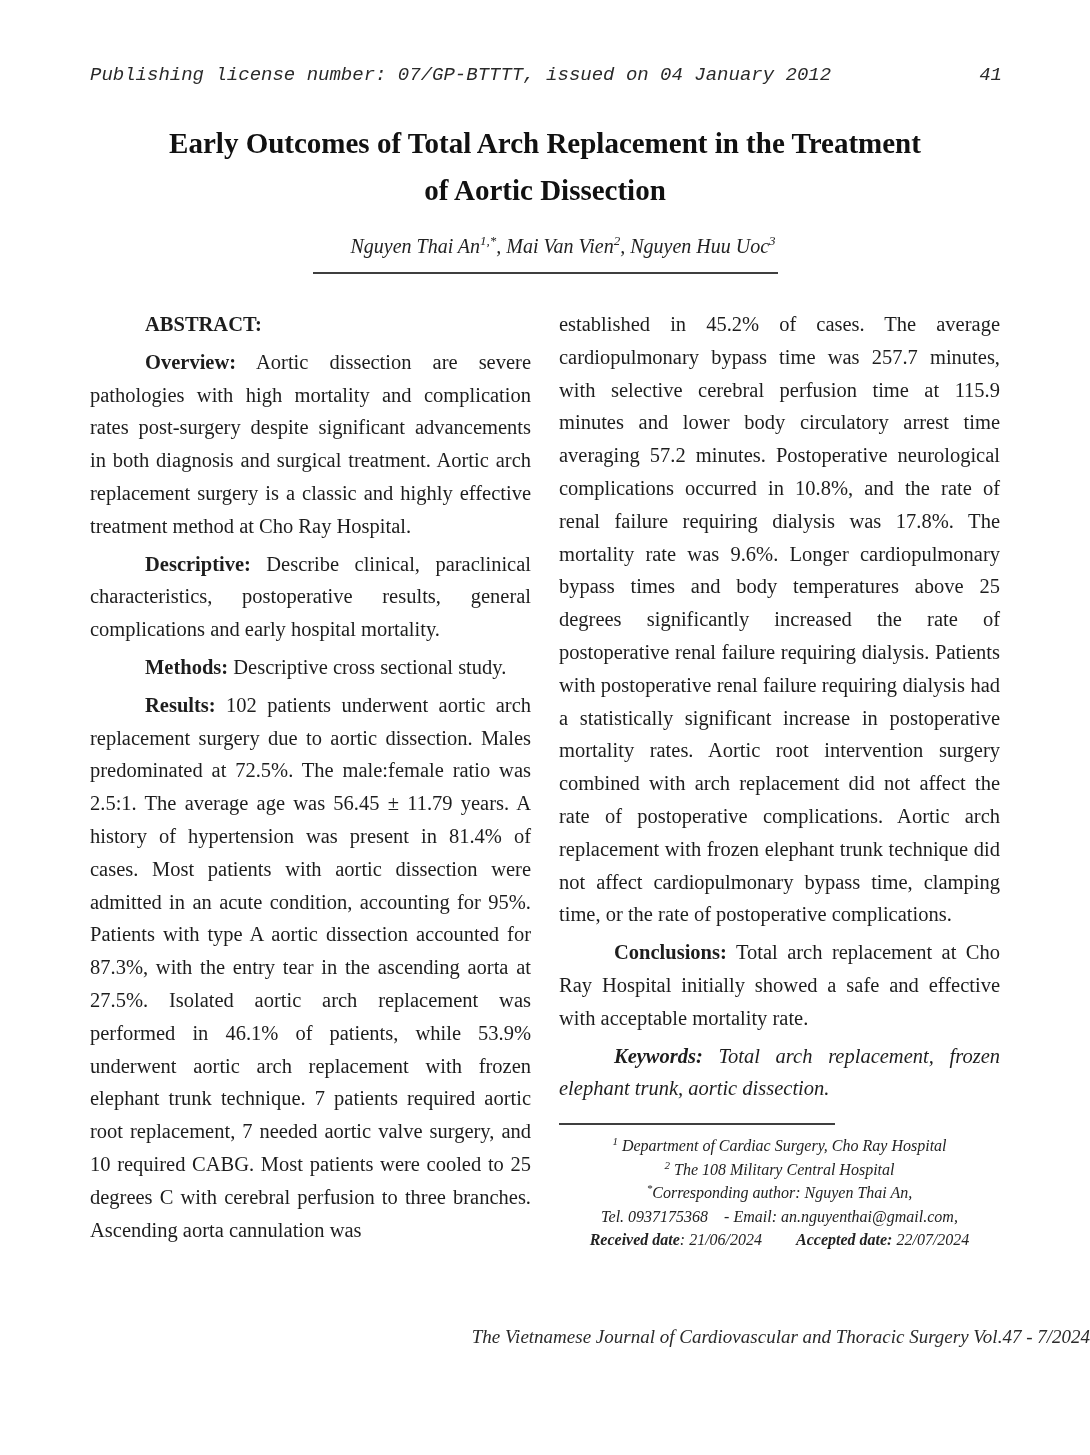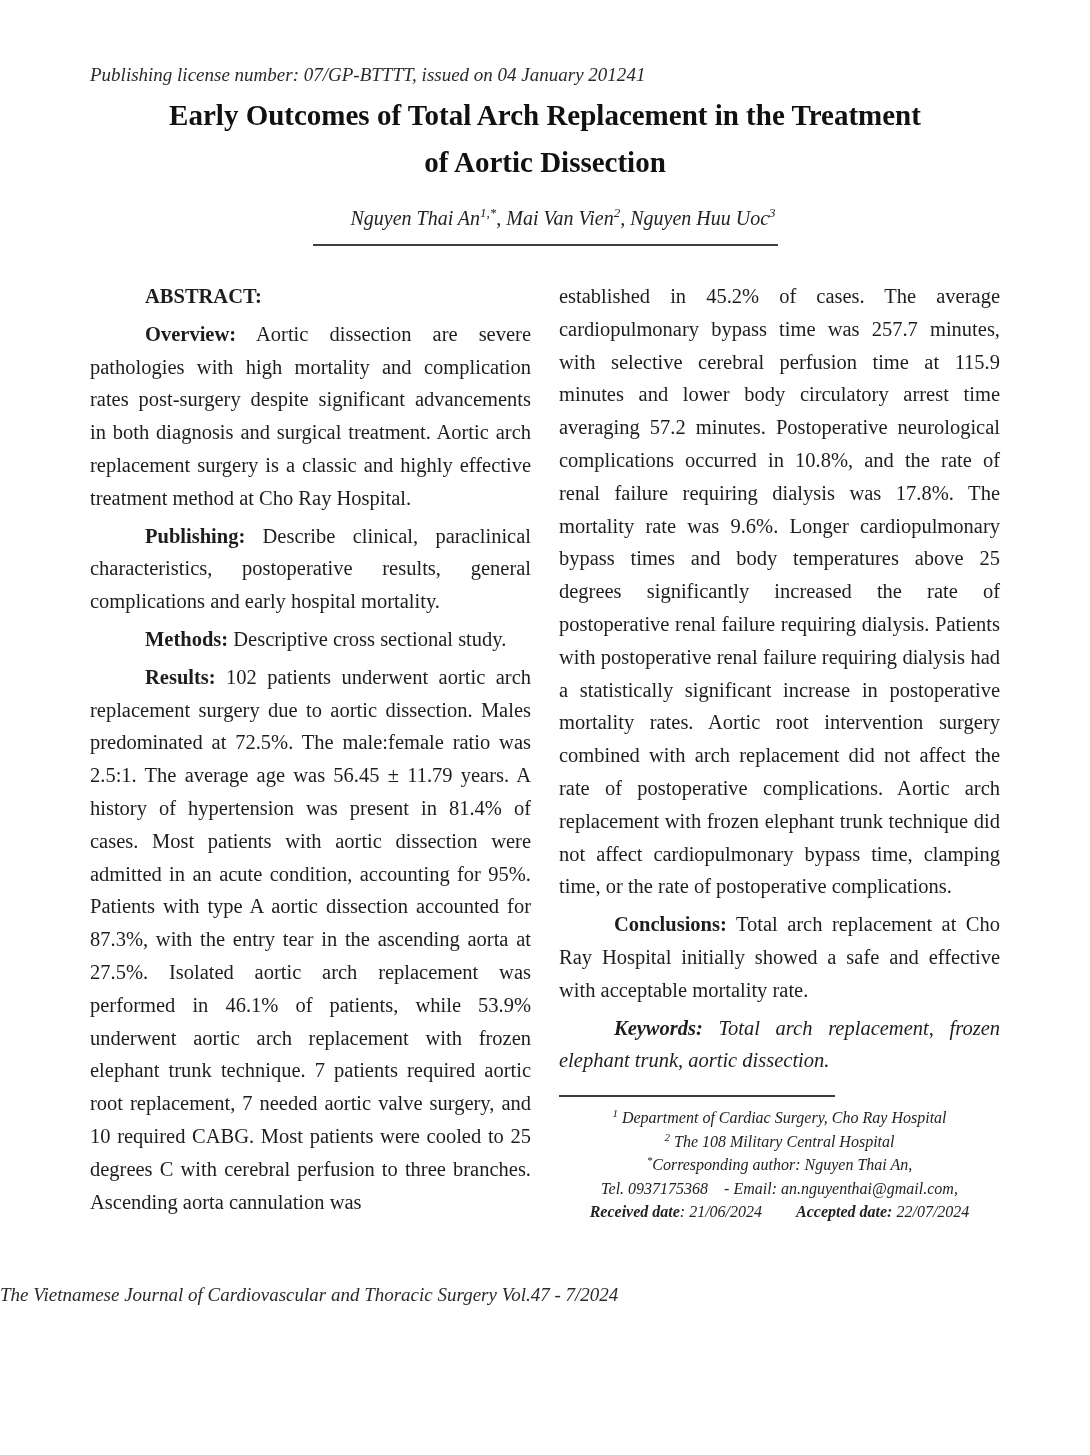--- a/index.html
+++ b/index.html
@@ -4,25 +4,25 @@
 <style>
   * { margin:0; padding:0; box-sizing:border-box; }
   html, body { background:#ffffff; }
   .page {
     width:1090px; height:1455px; position:relative; background:#ffffff;
     font-family:"Liberation Serif", "DejaVu Serif", serif;
     color:#1d1d1d; overflow:hidden;
   }
   .running-header {
     position:absolute; top:64px; left:90px; right:88px;
-    display:flex; align-items:baseline;
-    font-style:italic; font-size:19px; color:#2a2a2a;
+    display:flex; justify-content:space-between; align-items:baseline;
+    font-style:italic; font-size:19px; color:#2a2a2a;font-family:Liberation Mono, monospace;
   }
   .title {
-    padding-top:92px; text-align:center;
+    padding-top:120px; text-align:center;
     font-weight:700; font-size:29px; line-height:47px; color:#111111;
   }
   .title .tline { display:block; }
   .authors {
     margin-top:18px; text-align:center; font-style:italic;
     font-size:20px; line-height:28px; color:#222222;margin-left:36px;
   }
   .authors sup { font-size:13px; line-height:0; }
   .authors-rule { width:465px; margin:12px auto 0; border-top:2px solid #3f3f3f; }
   .columns { display:flex; gap:28px; padding:34px 90px 0; }
@@ -34,22 +34,22 @@
   .keywords { font-style:italic;font-family:Liberation Serif, serif; }
   .footnotes {
     margin-top:18px; font-style:italic; font-size:16px;
     line-height:23.5px; text-align:center; color:#222222;
   }
   .fn-rule { width:276px; border-top:2px solid #3f3f3f; margin-bottom:9px; }
   .fn-line sup { font-size:11px; line-height:0; }
   .fn-dates b { font-weight:700;margin-top:8px; }
   .fn-accepted { margin-left:34px; }
   .running-footer {
-    position:absolute; left:0; top:1284px; width:100%;
-    text-align:left; font-style:italic; font-size:19px; color:#2a2a2a;
+    position:absolute; left:0; top:1326px; width:100%;
+    text-align:right; font-style:italic; font-size:19px; color:#2a2a2a;
   }
 </style>
 </head>
 <body>
 
 <div class="page">
 
   <div class="running-header">
     <span>Publishing license number: 07/GP-BTTTT, issued on 04 January 2012</span>
     <span>41</span>
@@ -64,21 +64,21 @@
     <span><span>Nguyen Thai An</span><sup>1,*</sup><span>, </span></span><span><span>Mai Van Vien</span><sup>2</sup><span>, </span></span><span><span>Nguyen Huu Uoc</span><sup>3</sup></span>
   </div>
 
   <div class="authors-rule"></div>
 
   <div class="columns">
 
     <div class="col">
       <p class="para"><b>ABSTRACT:</b></p>
       <p class="para"><b>Overview:</b><span> Aortic dissection are severe pathologies with high mortality and complication rates post-surgery despite significant advancements in both diagnosis and surgical treatment. Aortic arch replacement surgery is a classic and highly effective treatment method at Cho Ray Hospital.</span></p>
-      <p class="para"><b>Publishing:</b><span> Describe clinical, paraclinical characteristics, postoperative results, general complications and early hospital mortality.</span></p>
+      <p class="para"><b>Descriptive:</b><span> Describe clinical, paraclinical characteristics, postoperative results, general complications and early hospital mortality.</span></p>
       <p class="para"><b>Methods:</b><span> Descriptive cross sectional study.</span></p>
       <p class="para"><b>Results:</b><span> 102 patients underwent aortic arch replacement surgery due to aortic dissection. Males predominated at 72.5%. The male:female ratio was 2.5:1. The average age was 56.45 ± 11.79 years. A history of hypertension was present in 81.4% of cases. Most patients with aortic dissection were admitted in an acute condition, accounting for 95%. Patients with type A aortic dissection accounted for 87.3%, with the entry tear in the ascending aorta at 27.5%. Isolated aortic arch replacement was performed in 46.1% of patients, while 53.9% underwent aortic arch replacement with frozen elephant trunk technique. 7 patients required aortic root replacement, 7 needed aortic valve surgery, and 10 required CABG. Most patients were cooled to 25 degrees C with cerebral perfusion to three branches. Ascending aorta cannulation was</span></p>
     </div>
 
     <div class="col">
       <p class="para cont"><span>established in 45.2% of cases. The average cardiopulmonary bypass time was 257.7 minutes, with selective cerebral perfusion time at 115.9 minutes and lower body circulatory arrest time averaging 57.2 minutes. Postoperative neurological complications occurred in 10.8%, and the rate of renal failure requiring dialysis was 17.8%. The mortality rate was 9.6%. Longer cardiopulmonary bypass times and body temperatures above 25 degrees significantly increased the rate of postoperative renal failure requiring dialysis. Patients with postoperative renal failure requiring dialysis had a statistically significant increase in postoperative mortality rates. Aortic root intervention surgery combined with arch replacement did not affect the rate of postoperative complications. Aortic arch replacement with frozen elephant trunk technique did not affect cardiopulmonary bypass time, clamping time, or the rate of postoperative complications.</span></p>
       <p class="para"><b>Conclusions:</b><span> Total arch replacement at Cho Ray Hospital initially showed a safe and effective with acceptable mortality rate.</span></p>
       <p class="para keywords"><b>Keywords:</b><span> Total arch replacement, frozen elephant trunk, aortic dissection.</span></p>
 
       <div class="footnotes">

